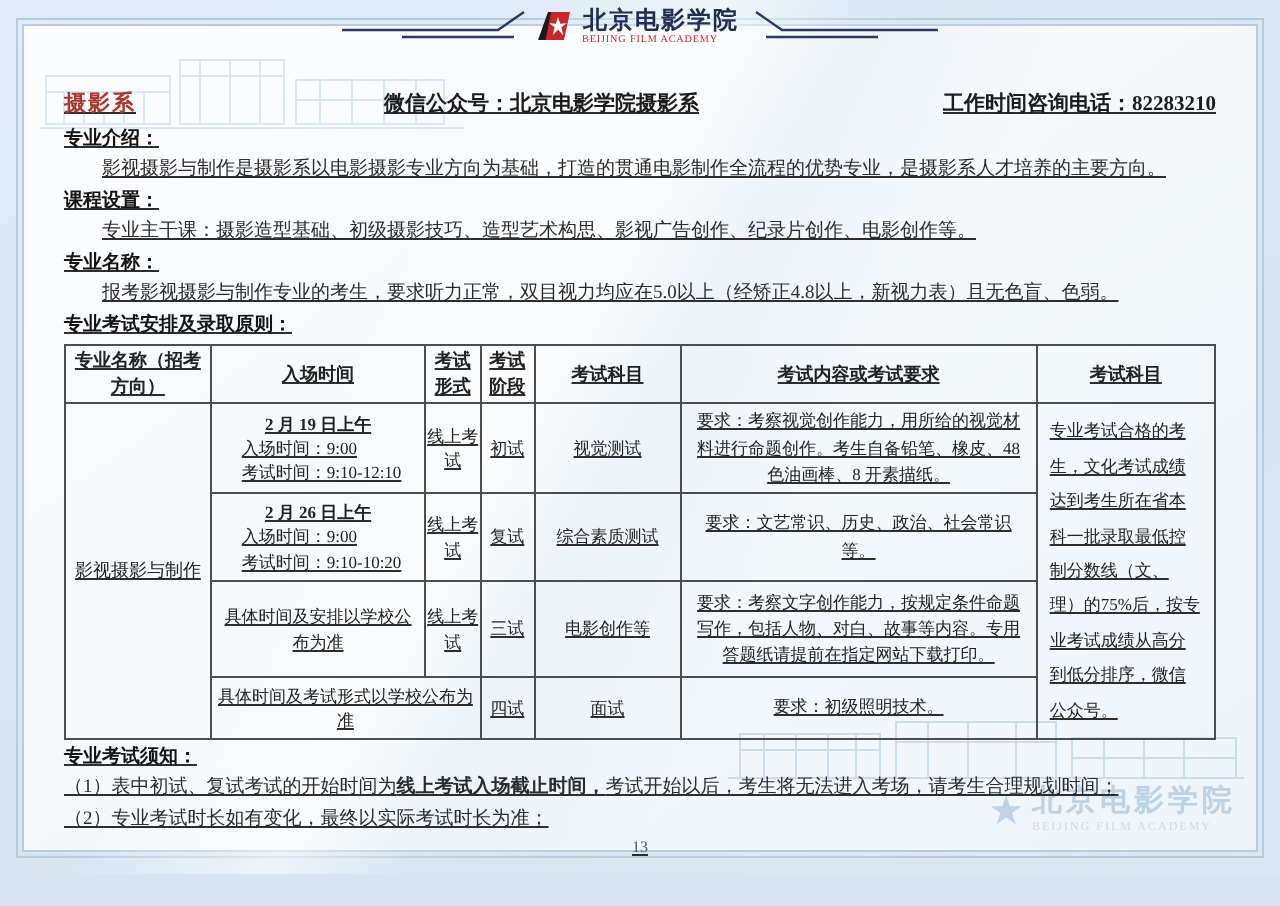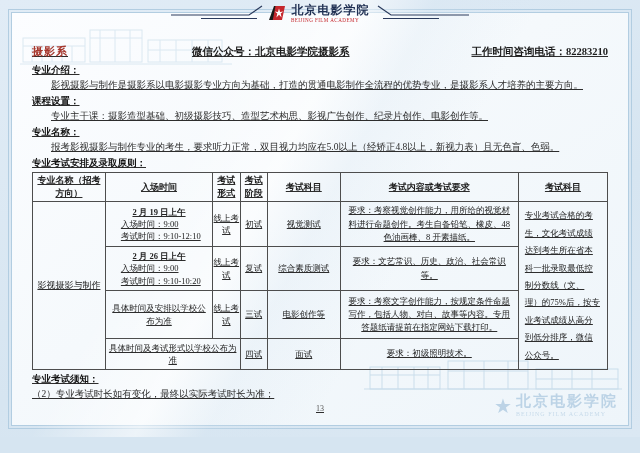--- a/index.html
+++ b/index.html
@@ -207,18 +207,19 @@
       <tr class="r4">
         <td colspan="2">具体时间及考试形式以学校公布为准</td>
         <td>四试</td>
         <td>面试</td>
         <td class="req">要求：初级照明技术。</td>
       </tr>
     </tbody>
       </table>
 
     <p class="p ph">专业考试须知：</p>
+    <p class="p"><span>（1）表中初试、复试考试的开始时间为</span><span class="note-bold">线上考试入场截止时间，</span><span>考试开始以后，考生将无法进入考场，请考生合理规划时间；</span></p>
     <p class="p">（2）专业考试时长如有变化，最终以实际考试时长为准；</p>
 
     <div class="pagenum">13</div>
   </div>
 
 </div>
 
 </body></html>

